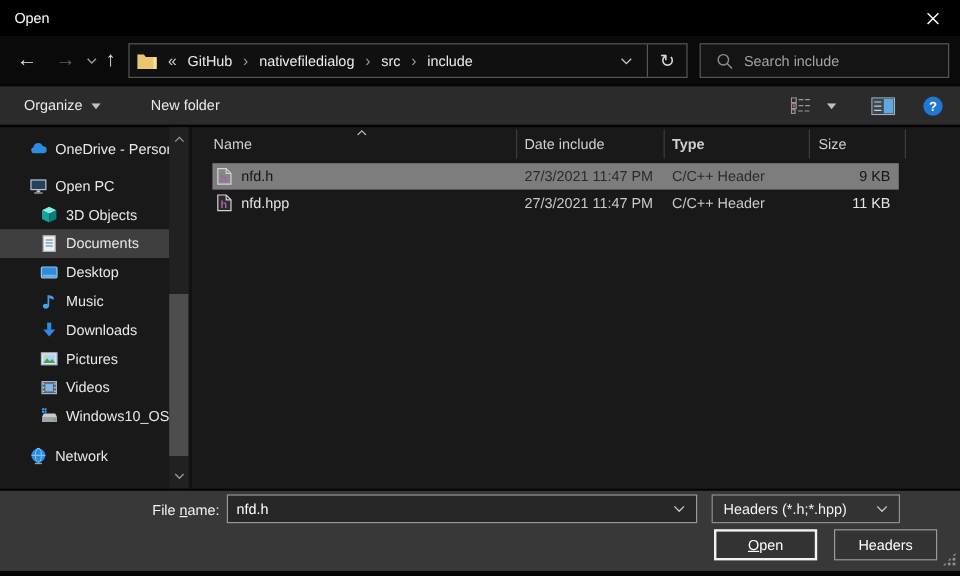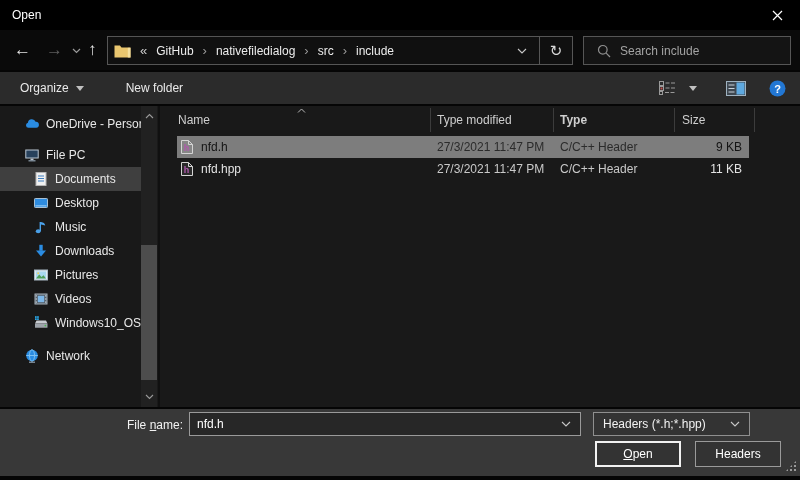--- a/index.html
+++ b/index.html
@@ -228,21 +228,31 @@
           <span class="s-label">OneDrive - Persor</span>
         </div>
         <div class="side-item lv0">
           <span class="s-icon">
             <svg width="16" height="16" viewBox="0 0 16 16">
               <rect x="1.8" y="3" width="12.4" height="8" fill="#27415c" stroke="#b9c6d2"></rect>
               <rect x="6.5" y="11.6" width="3" height="1.6" fill="#b9c6d2"></rect>
               <rect x="4.5" y="13.2" width="7" height="1.2" fill="#8fa0ae"></rect>
             </svg>
           </span>
-          <span class="s-label">File PC</span>
+          <span class="s-label">Open PC</span>
+        </div>
+        <div class="side-item lv1">
+          <span class="s-icon">
+            <svg width="16" height="16" viewBox="0 0 16 16">
+              <polygon points="8,1.2 14,4.2 8,7.2 2,4.2" fill="#86ece6"></polygon>
+              <polygon points="2,4.2 8,7.2 8,14.4 2,11.4" fill="#13a39c"></polygon>
+              <polygon points="14,4.2 8,7.2 8,14.4 14,11.4" fill="#0a7f7a"></polygon>
+            </svg>
+          </span>
+          <span class="s-label">3D Objects</span>
         </div>
         <div class="side-item lv1 sel">
           <span class="s-icon">
             <svg width="16" height="16" viewBox="0 0 16 16">
               <rect x="3" y="1.5" width="10" height="13" fill="#f0f0f0" stroke="#b5b5b5"></rect>
               <line x1="5" y1="5" x2="11" y2="5" stroke="#3f7fbf"></line>
               <line x1="5" y1="7.5" x2="11" y2="7.5" stroke="#3f7fbf"></line>
               <line x1="5" y1="10" x2="11" y2="10" stroke="#3f7fbf"></line>
             </svg>
           </span>
@@ -349,21 +359,21 @@
     </div>
 
     <div class="filearea">
       <div class="col-headers">
         <span class="sort-asc">
           <svg width="9" height="5" viewBox="0 0 9 5">
               <polyline points="1,4.5 4.5,1 8,4.5" fill="none" stroke="#b9b9b9" stroke-width="1"></polyline>
             </svg>
         </span>
         <span class="col-h ch-name">Name</span>
-        <span class="col-h ch-date">Type modified</span>
+        <span class="col-h ch-date">Date include</span>
         <span class="col-h ch-type">Type</span>
         <span class="col-h ch-size">Size</span>
         <span class="col-div cd1"></span>
         <span class="col-div cd2"></span>
         <span class="col-div cd3"></span>
         <span class="col-div cd4"></span>
       </div>
 
       <div class="file-row fr1 selected">
         <span class="f-icon">

